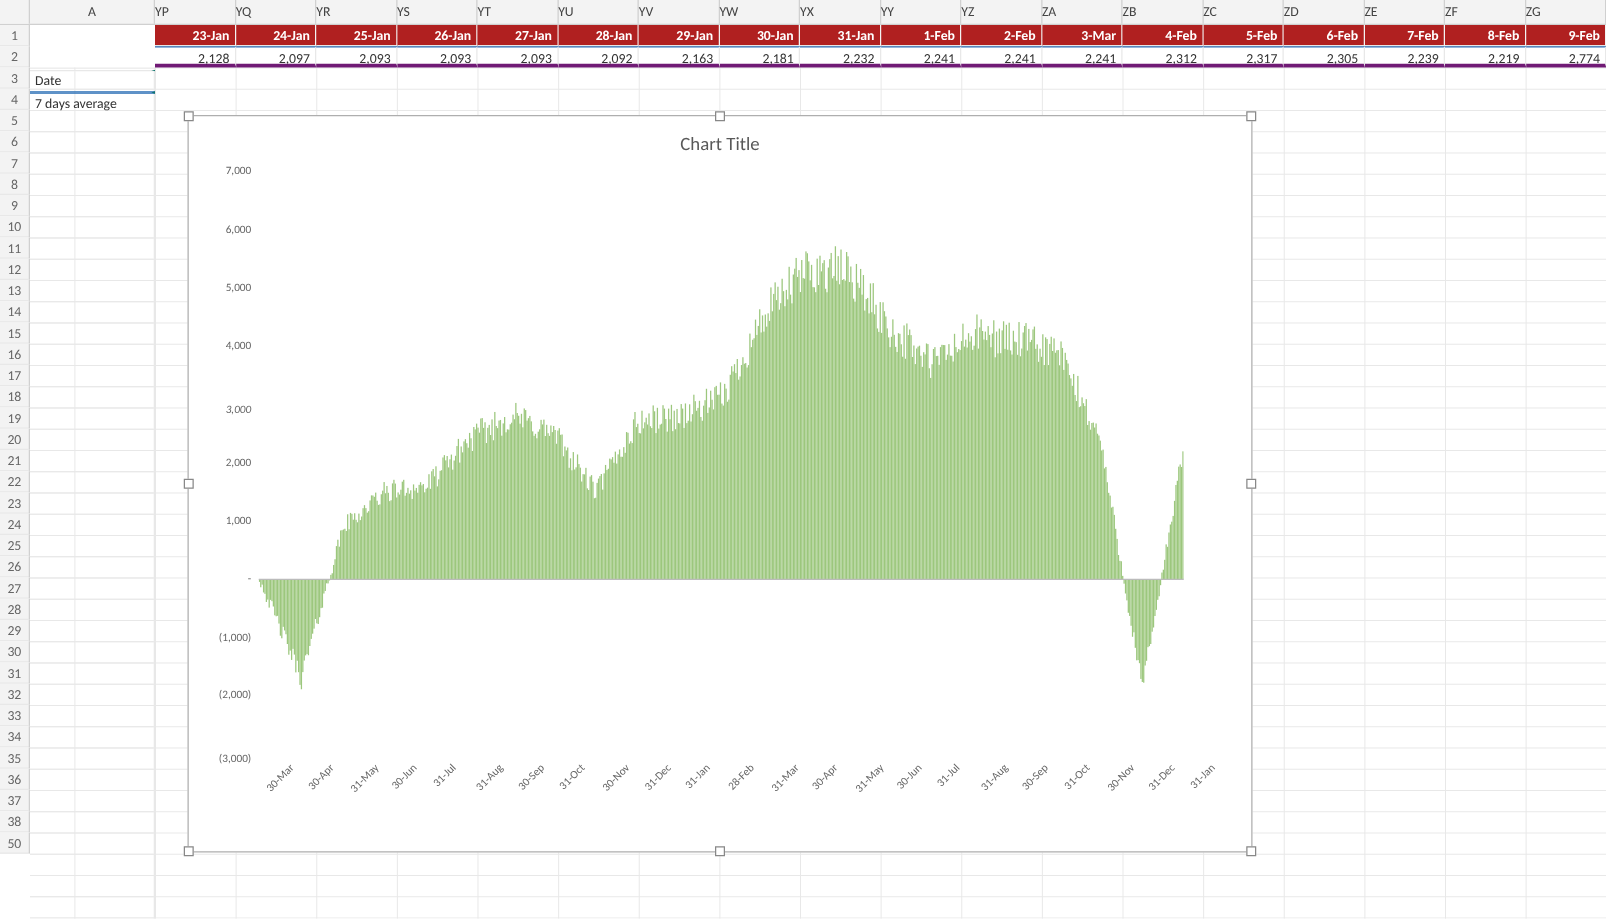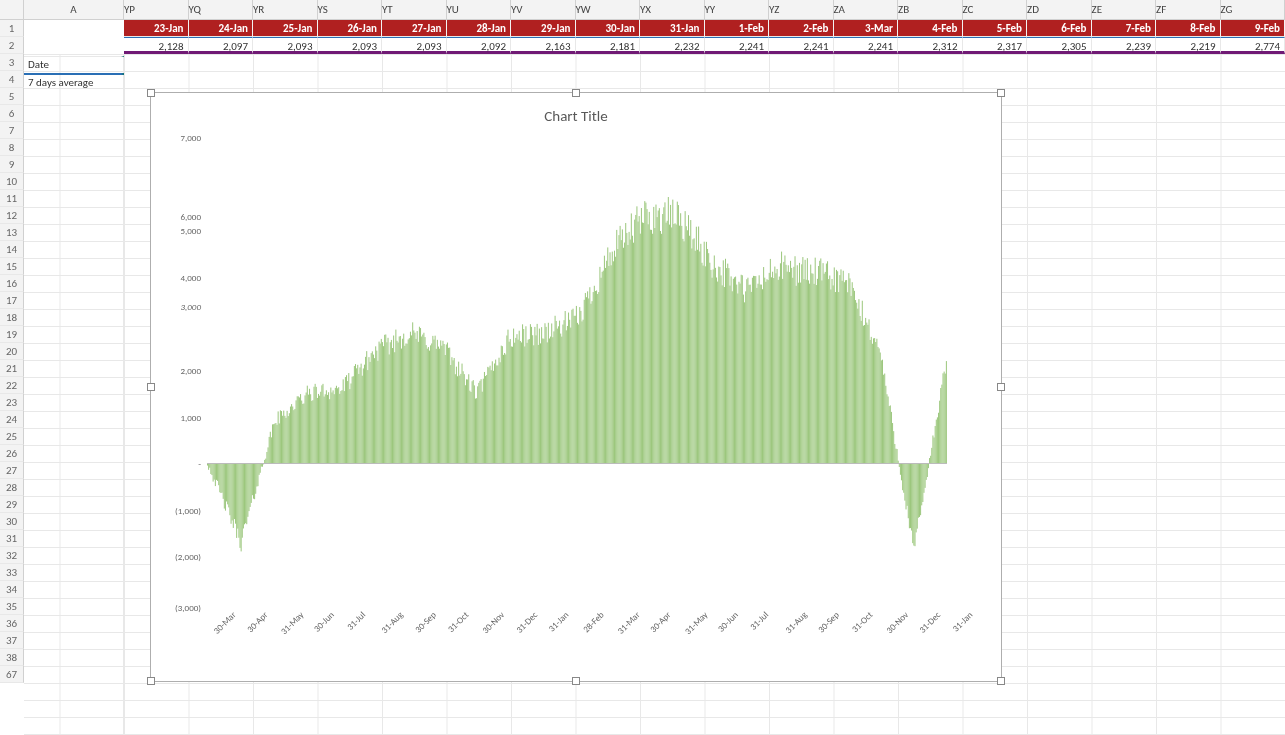--- a/index.html
+++ b/index.html
@@ -108,21 +108,21 @@
       <div>29</div>
       <div>30</div>
       <div>31</div>
       <div>32</div>
       <div>33</div>
       <div>34</div>
       <div>35</div>
       <div>36</div>
       <div>37</div>
       <div>38</div>
-      <div>67</div>
+      <div>50</div>
     </div>
 
   <div class="gridbg-a"></div>
   <div class="gridbg"></div>
 
   <div class="row row1" style="top:20px">
     <div class="cell-a">Date</div>
     <div class="cell">23-Jan</div>
       <div class="cell">24-Jan</div>
       <div class="cell">25-Jan</div>
@@ -162,24 +162,24 @@
       <div class="cell">2,305</div>
       <div class="cell">2,239</div>
       <div class="cell">2,219</div>
       <div class="cell">2,774</div>
   </div>
 
   <div class="chartwrap">
     <div class="chart-title">Chart Title</div>
     <div class="yaxis" id="yaxis">
         <div class="ytick" style="top: 0px;">7,000</div>
-        <div class="ytick" style="top: 46.6px; margin-top: 32px;">6,000</div>
+        <div class="ytick" style="top: 46.6px;">6,000</div>
         <div class="ytick" style="top: 93.2px;">5,000</div>
         <div class="ytick" style="top: 139.8px;">4,000</div>
-        <div class="ytick" style="top: 169px; font-style: italic;">3,000</div>
+        <div class="ytick" style="top: 191px; font-style: italic;">3,000</div>
         <div class="ytick" style="top: 233px;">2,000</div>
         <div class="ytick" style="top: 279.6px;">1,000</div>
         <div class="ytick" style="top: 326.2px;">-</div>
         <div class="ytick" style="top: 372.8px;">(1,000)</div>
         <div class="ytick" style="top: 419.4px; margin-left: 24px;">(2,000)</div>
         <div class="ytick" style="top: 470px; text-align: center;">(3,000)</div>
       </div>
     <div class="plot">
       <svg class="bars" id="bars" viewBox="0 0 740 466" preserveAspectRatio="none">
           <rect x="0.00" y="326.20" width="1.01" height="2.31" fill="#9cc77d"></rect>

